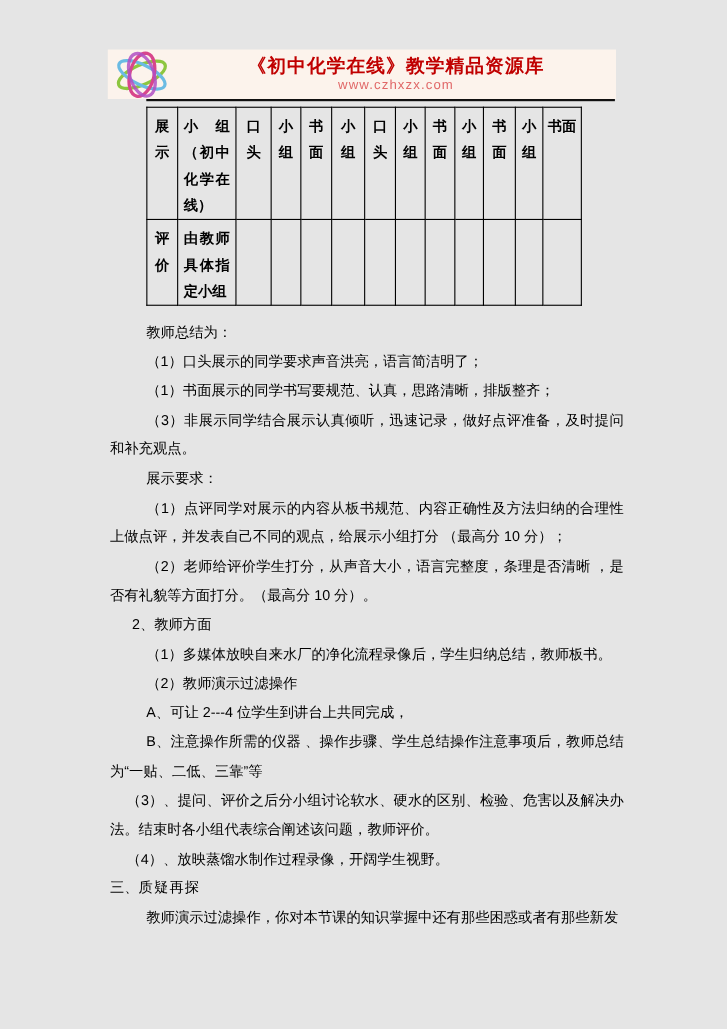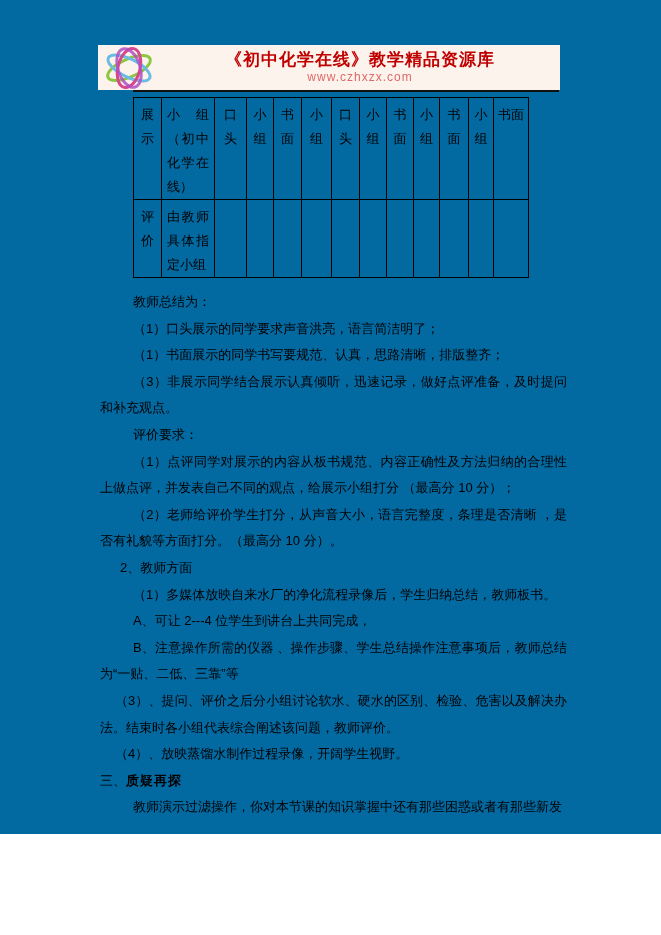--- a/index.html
+++ b/index.html
@@ -1,44 +1,44 @@
 <!DOCTYPE html>
 <html><head>
 <meta charset="utf-8">
 <style>
   html,body{margin:0;padding:0;}
   body{background:#ffffff;font-family:"Liberation Sans","DejaVu Sans",sans-serif;}
-  .page{position:relative;width:661px;height:834px;background:#0369a1;overflow:hidden;}
+  .page{position:relative;width:661px;height:935px;background:#e5e5e5;overflow:hidden;}
 
   
   .letterhead{position:absolute;left:98px;top:45px;width:462px;height:45px;
     display:flex;align-items:center;}
   .logo-wrap{width:62px;height:44px;display:flex;align-items:center;justify-content:center;flex:0 0 62px;}
   .head-text{flex:1;display:flex;flex-direction:column;align-items:center;justify-content:center;line-height:1.15;}
   .head-title{font-size:17px;font-weight:bold;letter-spacing:1px;font-family:"Liberation Serif","DejaVu Serif",serif;}
   .head-url{font-size:12px;letter-spacing:1px;margin-top:1px;}
   .head-rule{position:absolute;left:133px;top:90px;width:426px;height:2px;}
 
   
   .tbl-wrap{position:absolute;left:133px;top:97px;}
   table.eval{border-collapse:collapse;table-layout:fixed;}
   table.eval td{border:1px solid #000;vertical-align:top;padding:5px 3px 0 3px;
-    font-size:13px;line-height:24px;color:#000;text-align:center;overflow:hidden;word-break:break-all;}
+    font-size:13px;line-height:24px;color:#000;text-align:center;overflow:hidden;word-break:break-all;font-weight:bold;}
   table.eval td.wide{text-align:justify;padding-left:5px;padding-right:5px;}
   tr.r1{height:100px;} tr.r2{height:76px;}
 
   
   .body-text{position:absolute;left:100px;top:289px;width:467px;}
   .body-text p{margin:0;font-size:13px;line-height:26.6px;color:#000;word-break:break-all;text-align:justify;}
   .ind-33{text-indent:33px;}
   .ind-25{text-indent:25px;}
   .ind-20{text-indent:20px;}
   .ind-15{text-indent:15px;}
   .heading{font-size:13px;line-height:26.6px;color:#000;}
-  .heading .bold{font-weight:bold;letter-spacing:1px;}
+  .heading .bold{font-weight:normal;letter-spacing:1px;}
 </style>
 </head>
 <body>
 
 <div class="page">
 
   <div class="letterhead" id="letterhead" style="background: rgb(252, 243, 236);">
     <div class="logo-wrap">
       <svg width="54" height="44" viewBox="0 0 54 44">
         <g fill="none" stroke-width="3" stroke-linecap="round">
@@ -106,25 +106,26 @@
       </tr>
     </tbody>
       </table>
   </div>
 
   <div class="body-text">
     <p class="ind-33">教师总结为：</p>
     <p class="ind-33">（1）口头展示的同学要求声音洪亮，语言简洁明了；</p>
     <p class="ind-33">（1）书面展示的同学书写要规范、认真，思路清晰，排版整齐；</p>
     <p class="ind-33">（3）非展示同学结合展示认真倾听，迅速记录，做好点评准备，及时提问和补充观点。</p>
-    <p class="ind-33">评价要求：</p>
+    <p class="ind-33">展示要求：</p>
     <p class="ind-33">（1）点评同学对展示的内容从板书规范、内容正确性及方法归纳的合理性上做点评，并发表自己不同的观点，给展示小组打分  （最高分 10 分）；</p>
     <p class="ind-33">（2）老师给评价学生打分，从声音大小，语言完整度，条理是否清晰 ，是否有礼貌等方面打分。（最高分 10 分）。</p>
     <p class="ind-20">2、教师方面</p>
     <p class="ind-33">（1）多媒体放映自来水厂的净化流程录像后，学生归纳总结，教师板书。</p>
+    <p class="ind-33">（2）教师演示过滤操作</p>
     <p class="ind-33">A、可让 2---4 位学生到讲台上共同完成，</p>
     <p class="ind-33">B、注意操作所需的仪器 、操作步骤、学生总结操作注意事项后，教师总结为“一贴、二低、三靠”等</p>
     <p class="ind-15">（3）、提问、评价之后分小组讨论软水、硬水的区别、检验、危害以及解决办法。结束时各小组代表综合阐述该问题，教师评价。</p>
     <p class="ind-15">（4）、放映蒸馏水制作过程录像，开阔学生视野。</p>
     <div class="heading"><span>三、</span><span class="bold">质疑再探</span></div>
     <p class="ind-33">教师演示过滤操作，你对本节课的知识掌握中还有那些困惑或者有那些新发</p>
   </div>
 
 </div>
 

